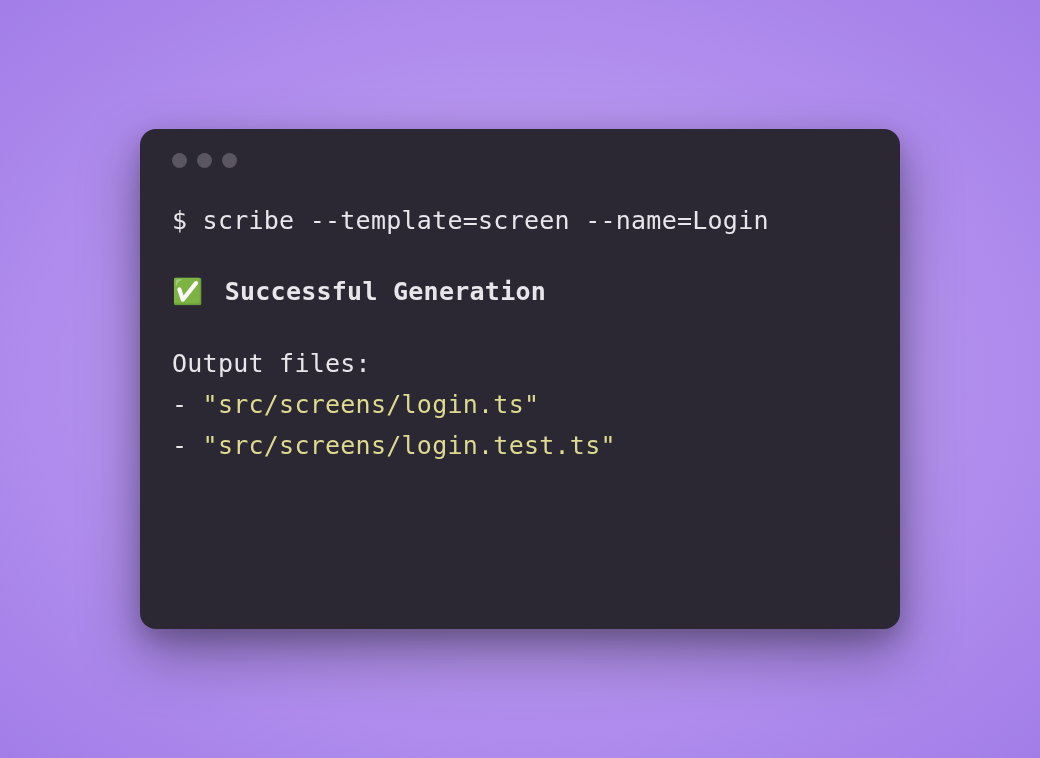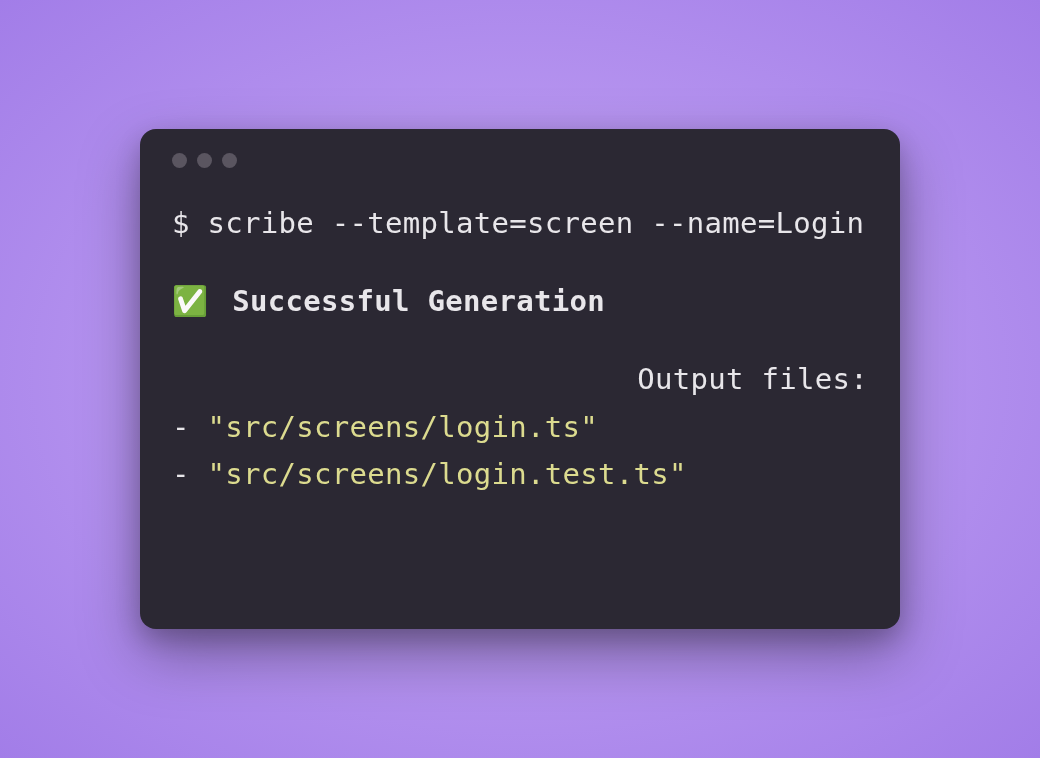--- a/index.html
+++ b/index.html
@@ -36,38 +36,37 @@
     
     .traffic-light {
       width: 15px;
       height: 15px;
       border-radius: 50%;
       background: #5a5560;
     }
     
     .terminal-content {
       color: #e8e6ea;
-      font-size: 29px;
+      font-size: 25px;
       line-height: 1.65;
       letter-spacing: 0.01em;
       margin-top: 28px;
     }
     
     .command-line {
       margin-bottom: 30px;
     }
     
     .status-line {
       margin-bottom: 30px;
       font-weight: bold;
     }
     
     .output-header {
       margin-bottom: 0px;
-      text-align: right;
     }
     
     .output-file {
       color: #dcdb8f;
     }
     
     .file-bullet {
       color: #e8e6ea;
     }
     

